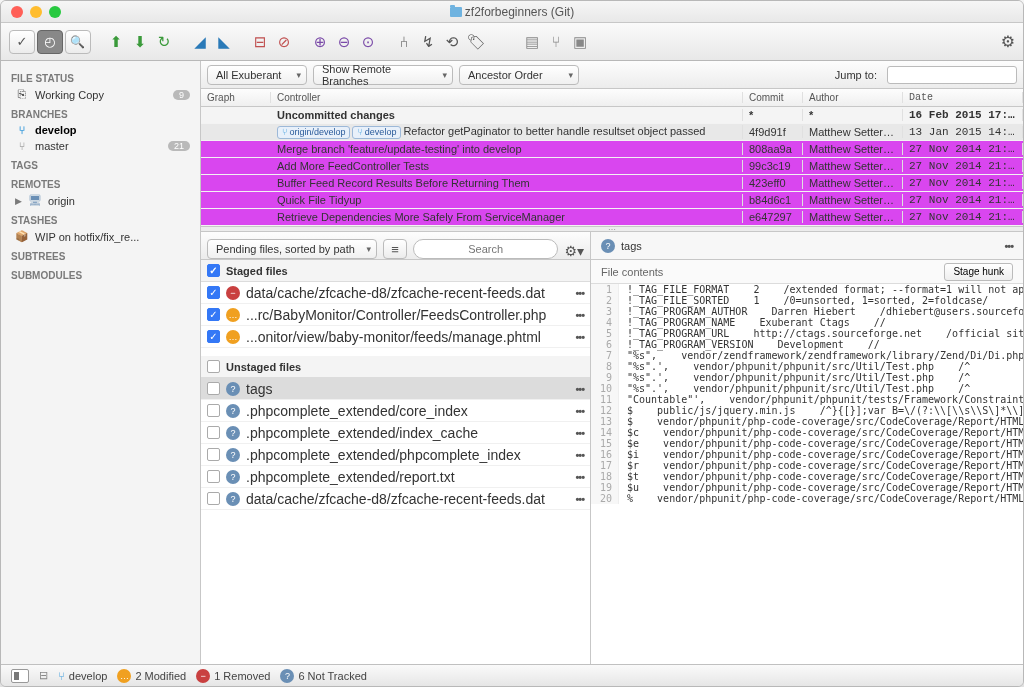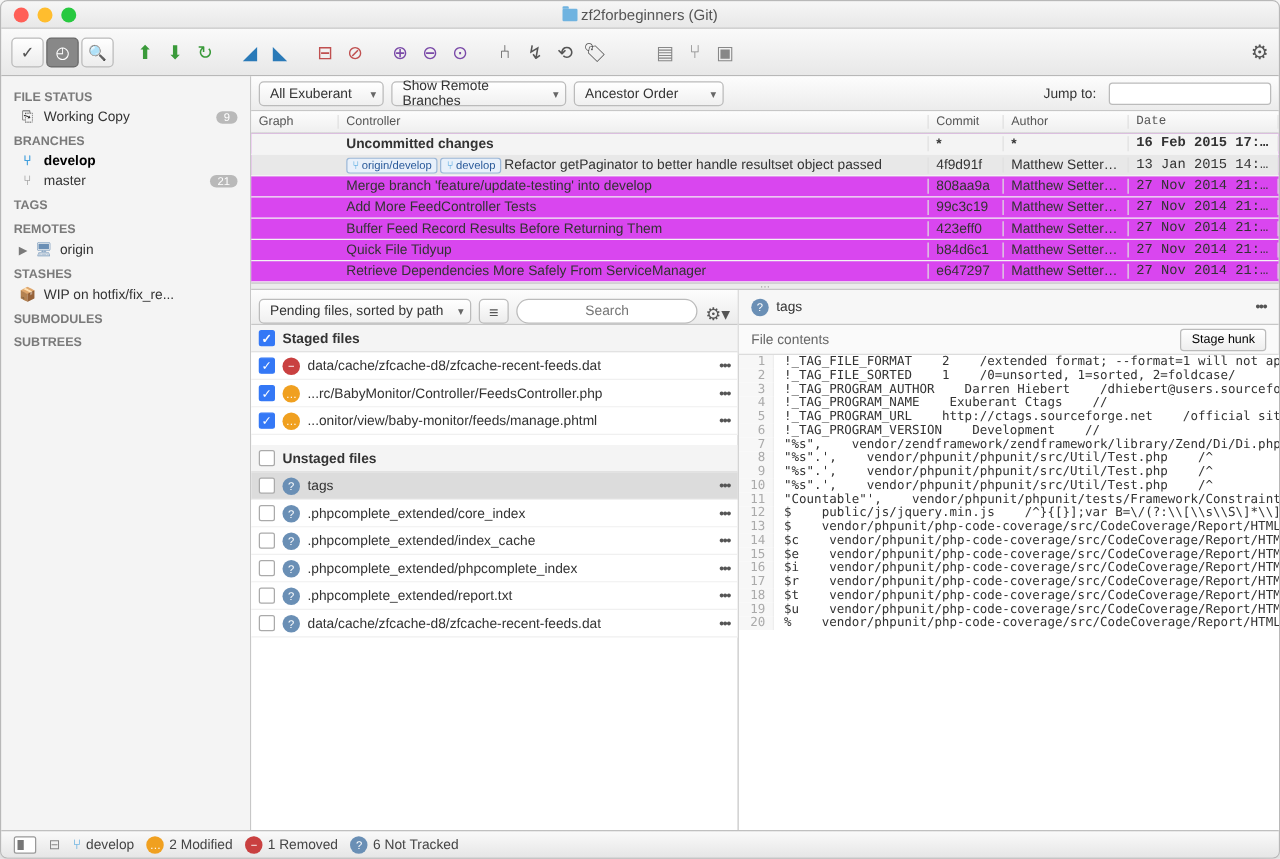--- a/index.html
+++ b/index.html
@@ -51,21 +51,21 @@
 .files-panel { width: 390px; border-right:1px solid #c7c7c7; display:flex; flex-direction:column; background:#fff; }
 .fp-bar { height: 28px; background: linear-gradient(#fdfdfd,#ececec); border-bottom:1px solid #c7c7c7; display:flex; align-items:flex-end; padding:0 6px; gap:6px; }
 .search-input { flex:1; height:20px; border:1px solid #bbb; border-radius:10px; text-align:center; font-size:11px; color:#999; background:#fff; }
 .fp-section { height: 22px; background:#f4f4f4; border-bottom:1px solid #dcdcdc; display:flex; align-items:center; padding:0 6px; gap:6px; font-weight:600; }
 .fp-row { height: 22px; display:flex; align-items:center; padding:0 6px; gap:6px; border-bottom:1px solid #f0f0f0; background:#fff; }
 .fp-row.sel { background:#dcdcdc; }
 .cb { width:13px; height:13px; border:1px solid #aaa; border-radius:2px; background:#fff; flex-shrink:0; display:flex; align-items:center; justify-content:center; }
 .cb.checked { background:#3478f6; border-color:#3478f6; color:#fff; font-size:10px; }
 .status-badge { width:14px; height:14px; border-radius:50%; display:flex; align-items:center; justify-content:center; font-size:9px; color:#fff; flex-shrink:0; }
 .status-m { background:#f0a020; } .status-r { background:#c94040; } .status-q { background:#6a8fb5; color:#fff; }
-.fp-name { flex:1; overflow:hidden; white-space:nowrap; text-overflow:ellipsis; font-size:11px; }
+.fp-name { flex:1; overflow:hidden; white-space:nowrap; text-overflow:ellipsis; font-size:14px; }
 .ellipsis { color:#555; font-weight:bold; letter-spacing:-1px; }
 .diff-panel { flex:1; display:flex; flex-direction:column; min-width:0; }
 .diff-head { height: 28px; border-bottom:1px solid #c7c7c7; display:flex; align-items:center; padding:0 10px; background:#f7f7f7; gap:6px; }
 .diff-subhead { height: 24px; border-bottom:1px solid #dcdcdc; display:flex; align-items:center; padding:0 10px; background:#fafafa; color:#666; }
 .stage-btn { margin-left:auto; height:18px; border:1px solid #bbb; border-radius:3px; background:linear-gradient(#fff,#eee); padding:0 8px; font-size:10px; }
 .code { flex:1; overflow:auto; font-family: Menlo, Monaco, monospace; font-size:10px; background:#fff; }
 .code-line { display:flex; }
 .ln { width:28px; text-align:right; padding-right:6px; color:#aaa; background:#f7f7f7; border-right:1px solid #eee; flex-shrink:0; user-select:none; }
 .lc { padding-left:8px; white-space:pre; color:#333; }
 .statusbar { height: 22px; background: linear-gradient(#fafafa,#e6e6e6); border-top:1px solid #c0c0c0; display:flex; align-items:center; padding:0 10px; gap:10px; font-size:11px; color:#444; }
@@ -154,22 +154,22 @@
       <div class="sb-row">
           <span class="tri">▶</span>
           <span class="sb-ic ic-remote">🖥</span>
           <span>origin</span>
         </div>
       <div class="sb-head">STASHES</div>
       <div class="sb-row">
           <span class="sb-ic ic-stash">📦</span>
           <span>WIP on hotfix/fix_re...</span>
         </div>
+      <div class="sb-head">SUBTREES</div>
       <div class="sb-head">SUBMODULES</div>
-      <div class="sb-head">SUBTREES</div>
     </div>
 
     <div class="content">
       <div class="filters">
         <div class="sel-ctrl" style="width:100px">
             <span>All Exuberant</span>
           </div>
         <div class="sel-ctrl" style="width:140px">
             <span>Show Remote Branches</span>
           </div>

